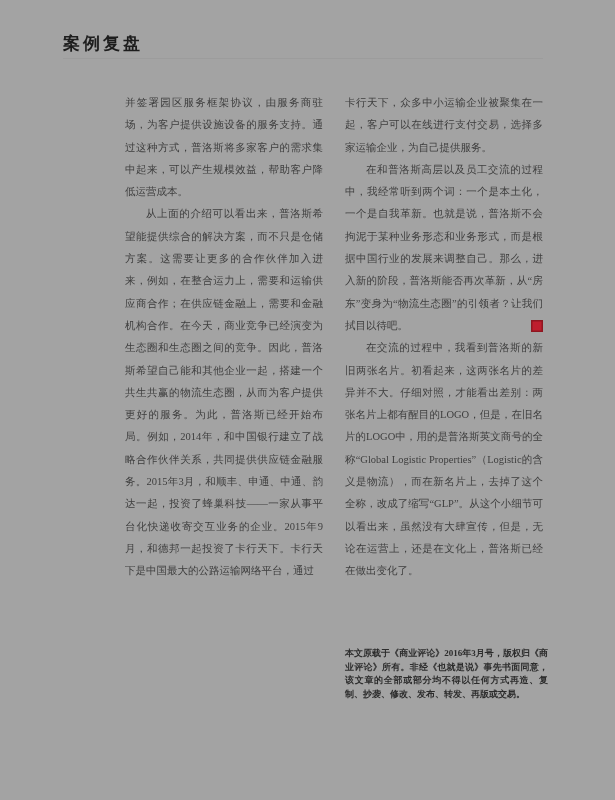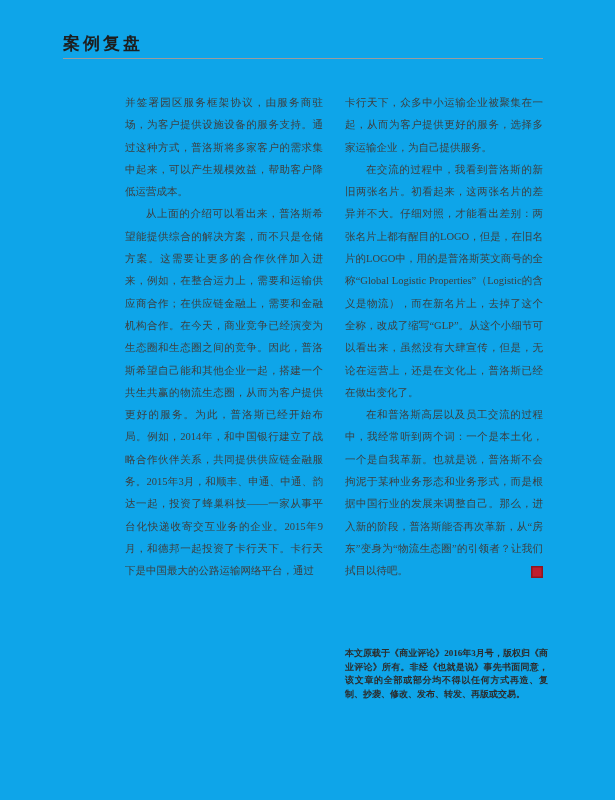--- a/index.html
+++ b/index.html
@@ -4,21 +4,21 @@
 <style>
   html, body {
     margin: 0;
     padding: 0;
     background: #ffffff;
   }
   .page {
     position: relative;
     width: 615px;
     height: 800px;
-    background: #0ea5e9;
+    background: #a3a3a3;
     overflow: hidden;
     font-family: "Liberation Serif", "DejaVu Serif", serif;
   }
   .section-header {
     position: absolute;
     left: 63px;
     top: 32px;
     font-size: 17px;
     font-weight: bold;
     letter-spacing: 3px;
@@ -85,25 +85,25 @@
   <div class="header-rule"></div>
 
   <div class="columns">
 
     <div class="col">
       <p>并签署园区服务框架协议，由服务商驻场，为客户提供设施设备的服务支持。通过这种方式，普洛斯将多家客户的需求集中起来，可以产生规模效益，帮助客户降低运营成本。</p>
       <p class="indent">从上面的介绍可以看出来，普洛斯希望能提供综合的解决方案，而不只是仓储方案。这需要让更多的合作伙伴加入进来，例如，在整合运力上，需要和运输供应商合作；在供应链金融上，需要和金融机构合作。在今天，商业竞争已经演变为生态圈和生态圈之间的竞争。因此，普洛斯希望自己能和其他企业一起，搭建一个共生共赢的物流生态圈，从而为客户提供更好的服务。为此，普洛斯已经开始布局。例如，2014年，和中国银行建立了战略合作伙伴关系，共同提供供应链金融服务。2015年3月，和顺丰、申通、中通、韵达一起，投资了蜂巢科技——一家从事平台化快递收寄交互业务的企业。2015年9月，和德邦一起投资了卡行天下。卡行天下是中国最大的公路运输网络平台，通过</p>
     </div>
 
     <div class="col">
-      <p>卡行天下，众多中小运输企业被聚集在一起，从而为客户提供更好的服务，选择多家运输企业，为自己提供服务。</p>
-      <p class="indent">在交流的过程中，我看到普洛斯的新旧两张名片。初看起来，这两张名片的差异并不大。仔细对照，才能看出差别：两张名片上都有醒目的LOGO，但是，在旧名片的LOGO中，用的是普洛斯英文商号的全称“Global Logistic Properties”（Logistic的含义是物流），而在新名片上，去掉了这个全称，改成了缩写“GLP”。从这个小细节可以看出来，虽然没有大肆宣传，但是，无论在运营上，还是在文化上，普洛斯已经在做出变化了。</p>
+      <p>卡行天下，众多中小运输企业被聚集在一起，客户可以在线进行支付交易，选择多家运输企业，为自己提供服务。</p>
       <p class="indent">
         <span>在和普洛斯高层以及员工交流的过程中，我经常听到两个词：一个是本土化，一个是自我革新。也就是说，普洛斯不会拘泥于某种业务形态和业务形式，而是根据中国行业的发展来调整自己。那么，进入新的阶段，普洛斯能否再次革新，从“房东”变身为“物流生态圈”的引领者？让我们拭目以待吧。</span>
         <span class="end-marker" style="background: rgb(191, 30, 46);"></span>
       </p>
+      <p class="indent">在交流的过程中，我看到普洛斯的新旧两张名片。初看起来，这两张名片的差异并不大。仔细对照，才能看出差别：两张名片上都有醒目的LOGO，但是，在旧名片的LOGO中，用的是普洛斯英文商号的全称“Global Logistic Properties”（Logistic的含义是物流），而在新名片上，去掉了这个全称，改成了缩写“GLP”。从这个小细节可以看出来，虽然没有大肆宣传，但是，无论在运营上，还是在文化上，普洛斯已经在做出变化了。</p>
     </div>
 
   </div>
 
   <div class="copyright">本文原载于《商业评论》2016年3月号，版权归《商业评论》所有。非经《也就是说》事先书面同意，该文章的全部或部分均不得以任何方式再造、复制、抄袭、修改、发布、转发、再版或交易。</div>
 
 </div>
 
 </body></html>

